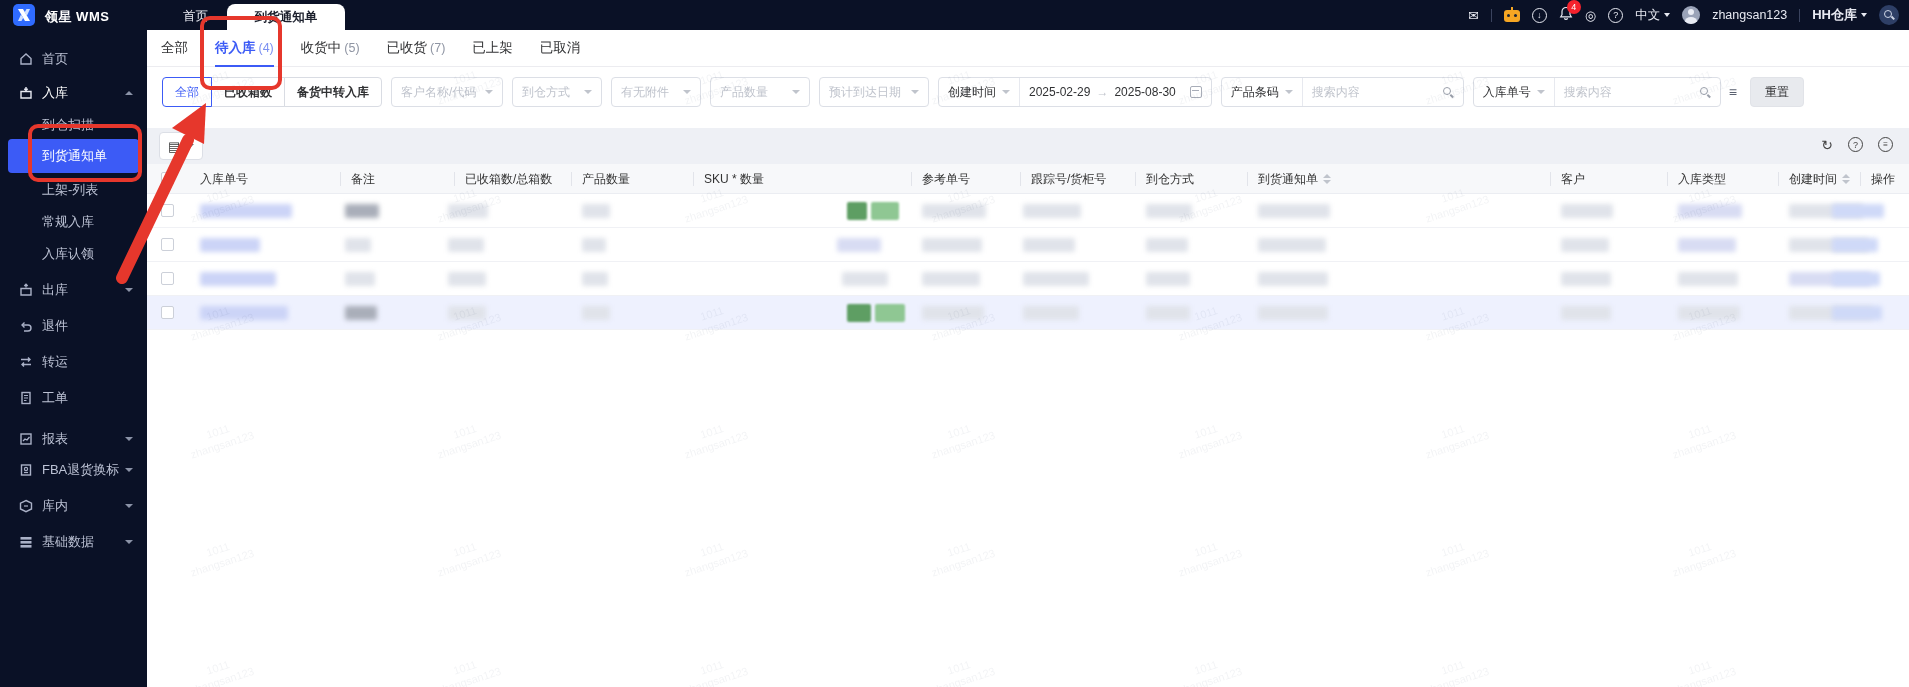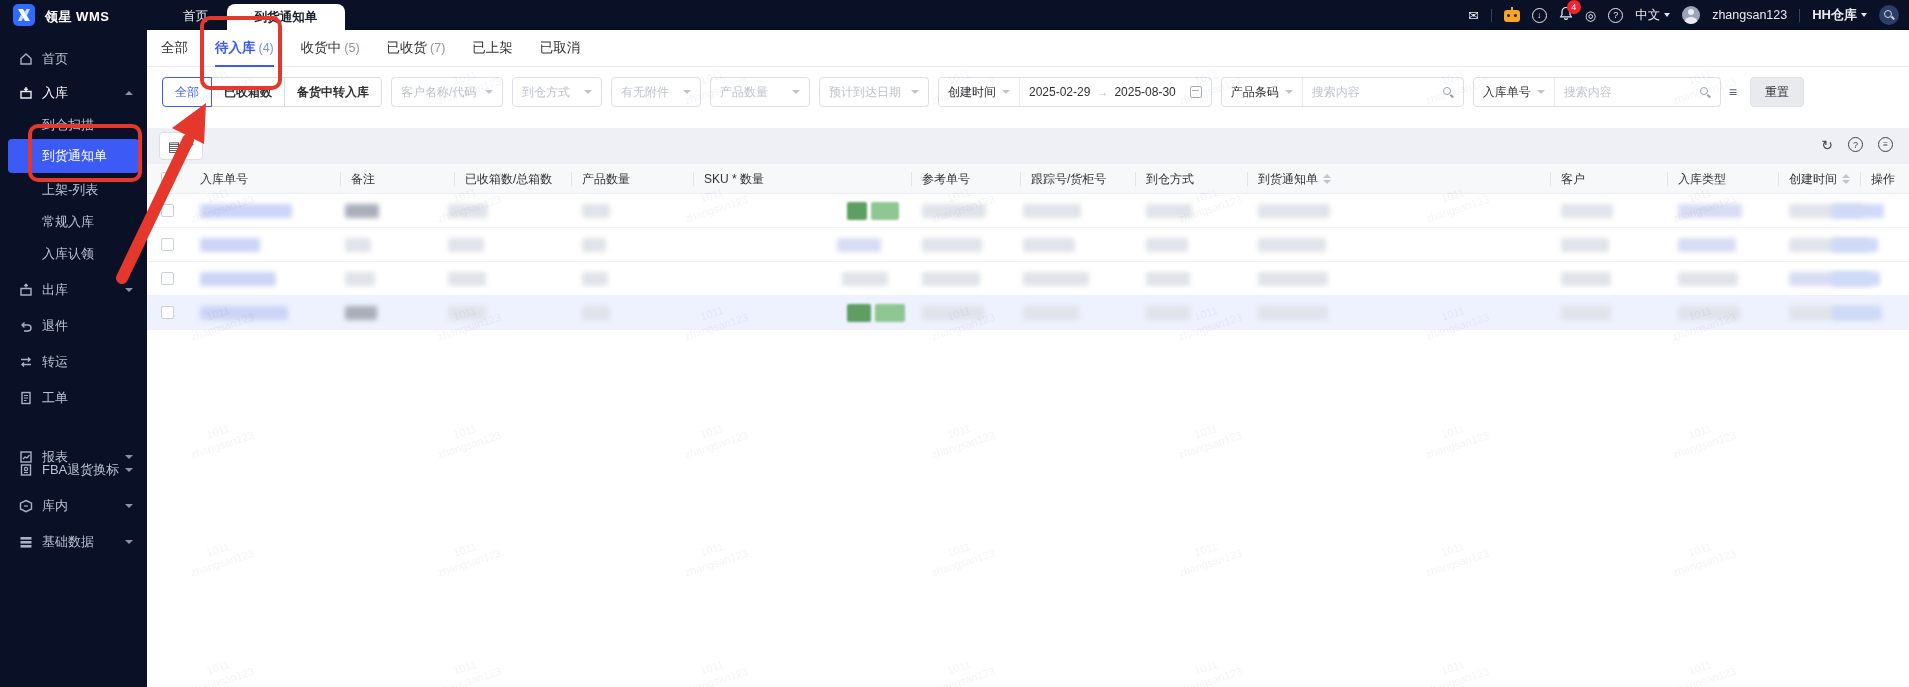--- a/index.html
+++ b/index.html
@@ -208,21 +208,21 @@
         </svg>
       <span>转运</span>
     </div>
     <div class="side-item" style="top:353px">
       <svg class="micon" viewBox="0 0 14 14">
           <rect x="3" y="1.5" width="8" height="11" fill="none" stroke="#aab1c7" stroke-width="1.4"></rect>
           <path d="M5 4.5 H9 M5 7 H9 M5 9.5 H7.5" stroke="#aab1c7" stroke-width="1.2"></path>
         </svg>
       <span>工单</span>
     </div>
-    <div class="side-item" style="top:412px">
+    <div class="side-item" style="top:394px">
       <svg class="micon" viewBox="0 0 14 14">
           <rect x="2" y="2" width="10" height="10" fill="none" stroke="#aab1c7" stroke-width="1.4"></rect>
           <path d="M4 9 L6 7 L8 8 L10.5 5" fill="none" stroke="#aab1c7" stroke-width="1.3"></path>
         </svg>
       <span>报表</span>
       <i class="chev down"></i>
     </div>
     <div class="side-item" style="top:425px">
       <svg class="micon" viewBox="0 0 14 14">
           <rect x="2.5" y="2" width="9" height="10" fill="none" stroke="#aab1c7" stroke-width="1.4"></rect>

